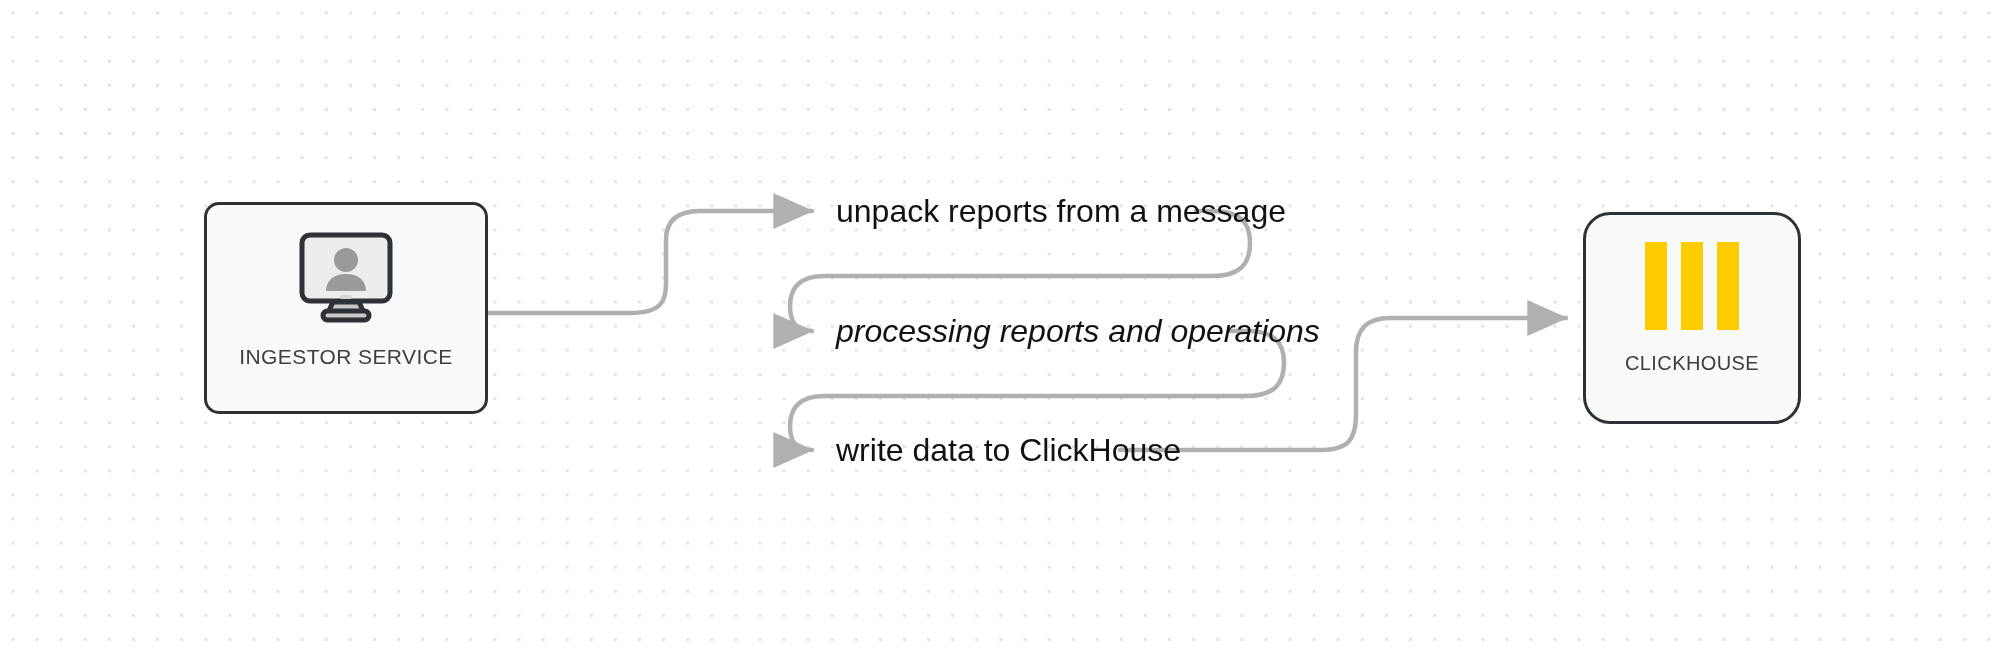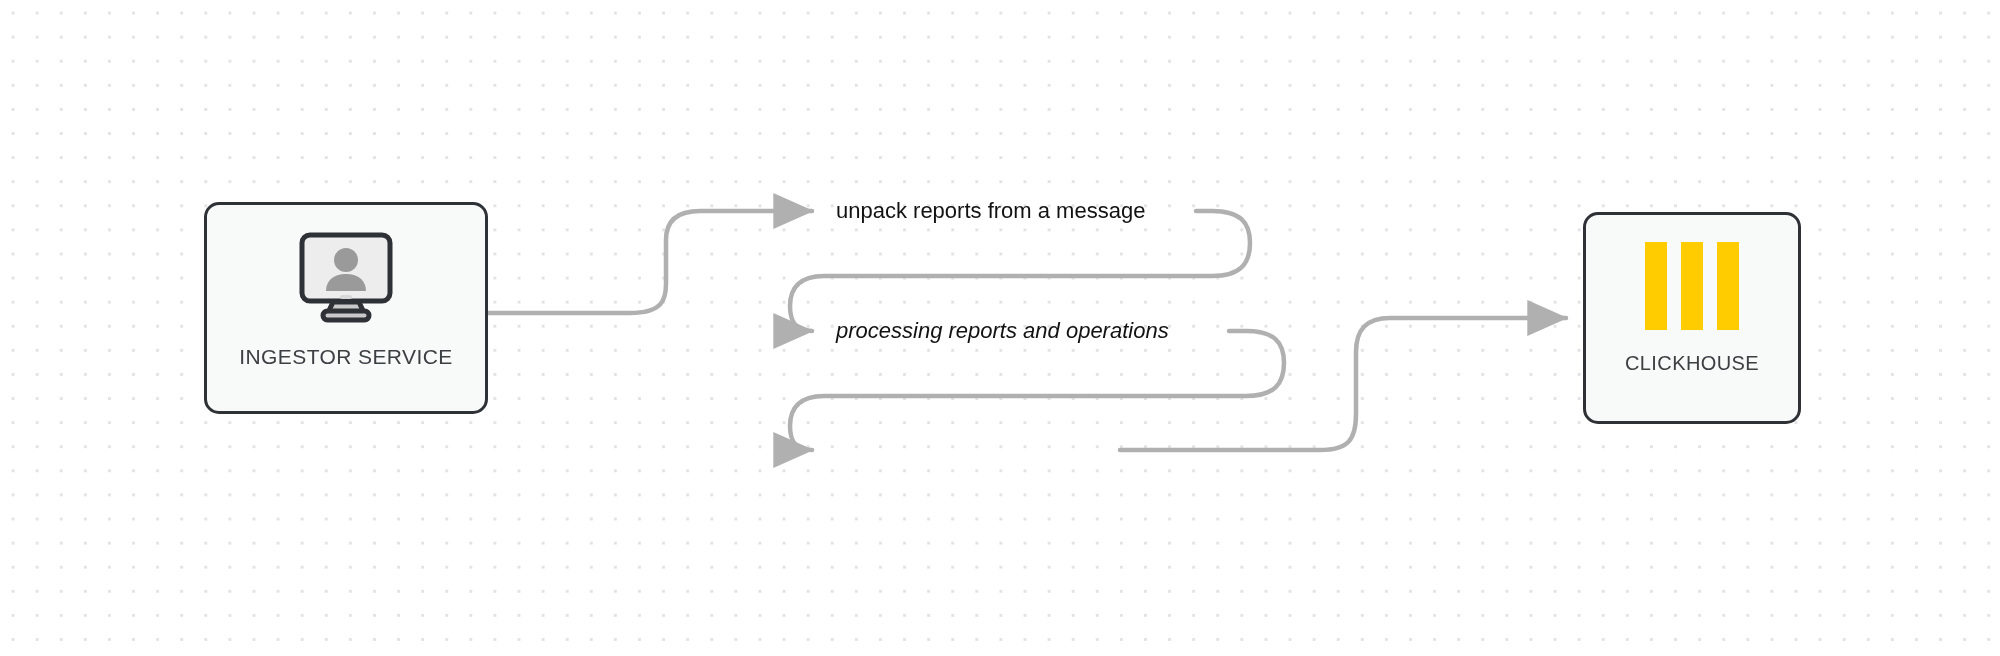--- a/index.html
+++ b/index.html
@@ -42,20 +42,21 @@
     left: 204px;
     top: 202px;
     width: 284px;
     height: 212px;
   }
   .node-clickhouse {
     left: 1583px;
     top: 212px;
     width: 218px;
     height: 212px;
+    border-radius: 27px;
   }
   .node-icon-wrap {
     display: flex;
     align-items: center;
     justify-content: center;
   }
   .node-ingestor .node-icon-wrap {
     margin-top: 26px;
     height: 94px;
   }
@@ -87,21 +88,21 @@
     width: 22px;
     background: #ffcc00;
   }
   .ch-bar-1 { height: 88px; }
   .ch-bar-2 { height: 88px; }
   .ch-bar-3 { height: 88px; }
 
   .edge-label {
     position: absolute;
     color: #121212;
-    font-size: 22px;
+    font-size: 32px;
     white-space: nowrap;
     line-height: 1;
     transform: translateY(-50%);
   }
   .edge-label-1 { left: 836px; top: 211px; }
   .edge-label-2 { left: 836px; top: 331px; font-style: italic; }
   .edge-label-3 { left: 836px; top: 450px; }
 </style>
 </head>
 <body>
@@ -169,14 +170,15 @@
         <div class="ch-bar ch-bar-1"></div>
         <div class="ch-bar ch-bar-2"></div>
         <div class="ch-bar ch-bar-3"></div>
       </div>
     </div>
     <div class="node-label">CLICKHOUSE</div>
   </div>
 
   <div class="edge-label edge-label-1">unpack reports from a message</div>
   <div class="edge-label edge-label-2">processing reports and operations</div>
+  <div class="edge-label edge-label-3">write data to ClickHouse</div>
 
 </div>
 
 </body></html>

